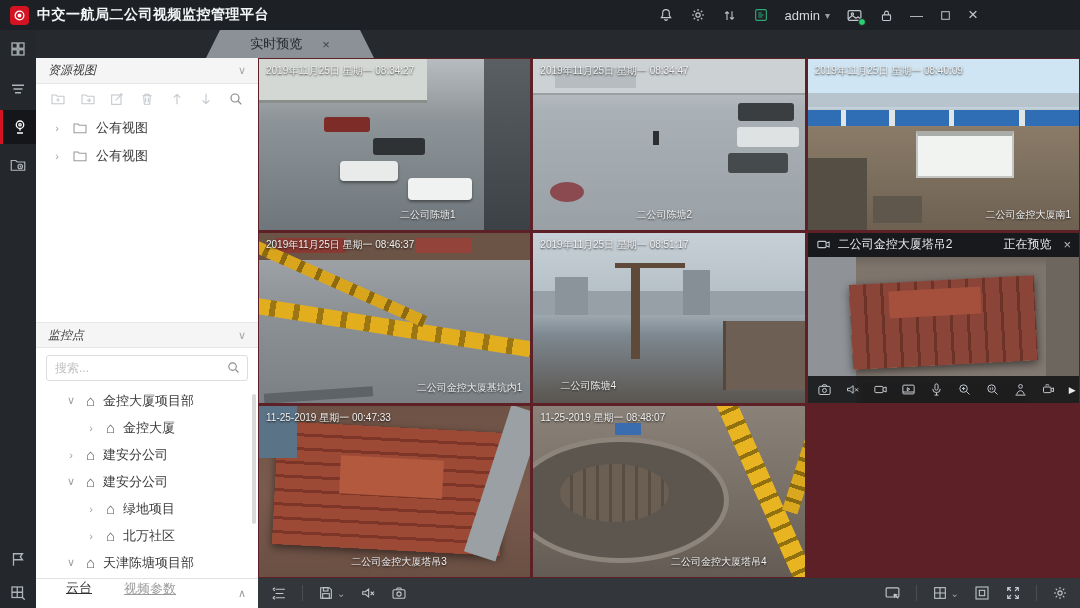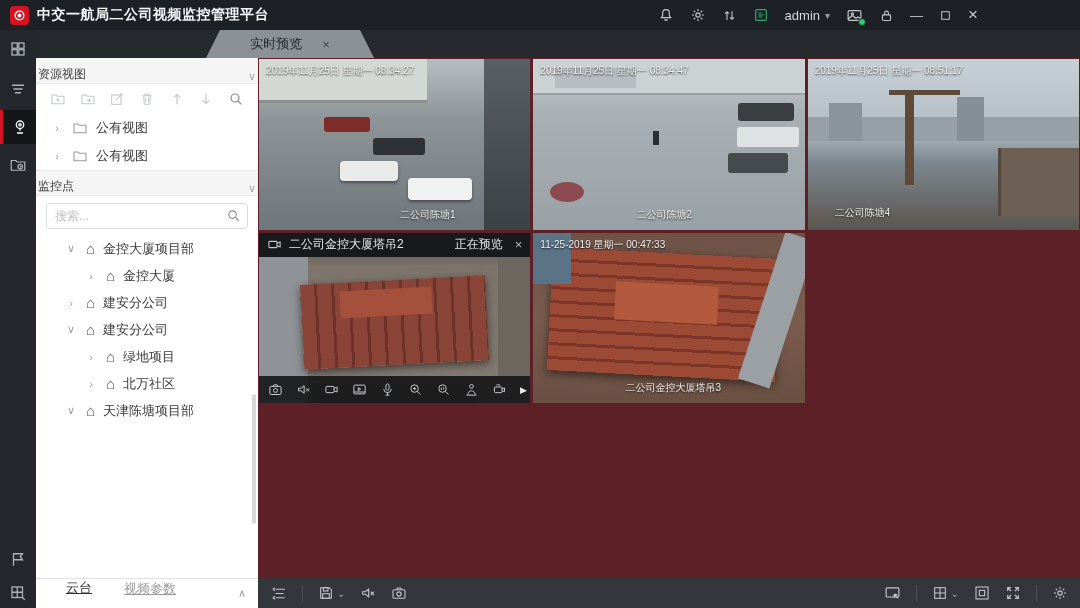--- a/index.html
+++ b/index.html
@@ -26,21 +26,21 @@
 
   
   #tabbar { left:36px; top:30px; width:1044px; height:28px; background:#26292e; z-index:10; }
   .tab { position:absolute; top:0; height:28px; display:flex; align-items:center; justify-content:center; font-size:13px; cursor:pointer; clip-path:polygon(14px 0, calc(100% - 14px) 0, 100% 100%, 0 100%); }
   .tab-inactive { left:70px; width:130px; background:#32363b; color:#9aa0a6; z-index:1; }
   .tab-active { left:170px; width:168px; background:#8b9196; color:#22262a; z-index:2; }
   .tab-close { margin-left:20px; color:#41464b; font-size:13px; cursor:pointer; }
 
   
   #leftpanel { left:36px; top:58px; width:222px; height:520px; background:#ffffff; z-index:5; }
-  .sec-head { height:26px; background:#f5f5f5; border-bottom:1px solid #e7e7e7; display:flex; align-items:flex-end; padding:0 2px; font-size:12px; color:#3c3c3c; }
+  .sec-head { height:26px; background:#f5f5f5; border-bottom:1px solid #e7e7e7; display:flex; align-items:center; padding:0 12px; font-size:12px; color:#3c3c3c;font-style:italic; }
   .sec-head .chev-txt { margin-left:auto; color:#a8a8a8; font-size:11px; }
   #res-tools { height:30px; display:flex; align-items:center; justify-content:space-between; padding:0 14px; color:#bdbdbd; }
   .tree-row { display:flex; align-items:center; height:28px; font-size:13px; color:#3a3a3a; cursor:pointer; }
   .tr-chev { width:14px; color:#9aa0a4; font-size:11px; text-align:center; flex:none; }
   .tr-gap8 { width:8px; flex:none; }
   .home-glyph { font-size:15px; color:#5a5a5a; line-height:1; flex:none; }
   #mon-search-wrap { margin:7px 10px 6px 10px; position:relative; }
   #mon-search { width:100%; height:26px; border:1px solid #ddd; border-radius:3px; padding:0 28px 0 8px; font-size:12px; color:#555; outline:none; background:#fff; }
   #mon-search::placeholder { color:#c2c2c2; }
   #mon-search-icon { position:absolute; right:7px; top:5px; color:#8a8a8a; }
@@ -253,21 +253,21 @@
     <div class="tree-row" style="padding-left:14px;">
       <span class="tr-chev">›</span>
       <span class="tr-gap8"></span>
       <svg width="16" height="16" viewBox="0 0 24 24" fill="none" stroke="#9a9a9a" stroke-width="1.6">
           <path d="M3 6h6l2 2h10v11H3z"></path>
         </svg>
       <span class="tr-gap8"></span>
       <span>公有视图</span>
     </div>
 
-    <div class="sec-head" style="border-top:1px solid #e7e7e7;">
+    <div class="sec-head" style="margin-top:152px; border-top:1px solid #e7e7e7;">
       <span>监控点</span>
       <span class="chev-txt">∨</span>
     </div>
 
     <div id="mon-search-wrap">
       <input id="mon-search" type="text" placeholder="搜索..." style="">
       <span id="mon-search-icon">
           <svg width="15" height="15" viewBox="0 0 24 24" fill="none" stroke="currentColor" stroke-width="1.8">
             <circle cx="10.5" cy="10.5" r="6"></circle>
             <path d="M15 15l5 5"></path>
@@ -356,21 +356,44 @@
         <div class="sc" style="right:4%;top:26%;width:56px;height:18px;background:#3a3e41;border-radius:3px;"></div>
         <div class="sc" style="right:2%;top:40%;width:62px;height:20px;background:#dfe2e2;border-radius:3px;"></div>
         <div class="sc" style="right:6%;top:55%;width:60px;height:20px;background:#454a4d;border-radius:3px;"></div>
         <div class="sc" style="left:44%;top:42%;width:6px;height:14px;background:#2c2f31;"></div>
         <div class="sc" style="left:6%;top:72%;width:34px;height:20px;background:#8a4a50;border-radius:50%;"></div>
       </div>
       <span class="ts">2019年11月25日 星期一 08:34:47</span>
       <span class="cap" style="bottom:8px;left:38%;">二公司陈塘2</span>
     </div>
 
-
+    <div class="cell">
+      <div class="scene" style="background:linear-gradient(180deg,#cfe5f3 0%,#cfe5f3 26%,#8a7b68 40%,#6e6152 100%);">
+        <div class="sc" style="left:0;top:20%;width:100%;height:8%;background:#b7c4cd;"></div>
+        <div class="sc" style="left:0;top:30%;width:100%;height:9%;background:linear-gradient(90deg,#2f6db5 0 12%,#dfe5e8 12% 14%,#2f6db5 14% 30%,#dfe5e8 30% 32%,#2f6db5 32% 52%,#dfe5e8 52% 54%,#2f6db5 54% 78%,#dfe5e8 78% 80%,#2f6db5 80% 100%);"></div>
+        <div class="sc" style="left:40%;top:42%;width:36%;height:28%;background:#f1f3f1;border:2px solid #c3c6c3;border-top:5px solid #a9aca9;"></div>
+        <div class="sc" style="left:0;bottom:0;width:22%;height:42%;background:#554e45;"></div>
+        <div class="sc" style="left:24%;bottom:4%;width:18%;height:16%;background:#5f574c;"></div>
+      </div>
+      <span class="ts">2019年11月25日 星期一 08:40:09</span>
+      <span class="cap" style="bottom:8px;right:8px;">二公司金控大厦南1</span>
+    </div>
+
+    <div class="cell">
+      <div class="scene" style="background:linear-gradient(180deg,#a6aaae 0%,#8d9296 45%,#7b8084 100%);">
+        <div class="sc" style="left:0;top:0;width:100%;height:16%;background:#6b5346;"></div>
+        <div class="sc" style="left:6%;top:3%;width:26%;height:9%;background:#8a3a32;"></div>
+        <div class="sc" style="left:58%;top:3%;width:20%;height:9%;background:#93433a;"></div>
+        <div class="sc" style="left:-12%;top:52%;width:130%;height:16px;background:repeating-linear-gradient(90deg,#e3ae1e 0 18px,#9c7612 18px 24px);transform:rotate(9deg);"></div>
+        <div class="sc" style="left:-6%;top:26%;width:70%;height:12px;background:repeating-linear-gradient(90deg,#d9a51c 0 14px,#8d6a0f 14px 19px);transform:rotate(24deg);"></div>
+        <div class="sc" style="left:2%;bottom:2%;width:40%;height:10px;background:#5e6367;transform:rotate(-4deg);"></div>
+      </div>
+      <span class="ts">2019年11月25日 星期一 08:46:37</span>
+      <span class="cap" style="bottom:8px;right:8px;">二公司金控大厦基坑内1</span>
+    </div>
 
 
     <div class="cell">
       <div class="scene" style="background:linear-gradient(180deg,#c7d0d7 0%,#b4bec5 40%,#7e8890 60%,#5a554f 100%);">
         <div class="sc" style="left:0;top:34%;width:100%;height:14%;background:#97a0a7;"></div>
         <div class="sc" style="left:8%;top:26%;width:12%;height:22%;background:#8b949b;"></div>
         <div class="sc" style="left:55%;top:22%;width:10%;height:26%;background:#868f96;"></div>
         <div class="sc" style="left:36%;top:18%;width:9px;height:56%;background:#5f4a3a;"></div>
         <div class="sc" style="left:30%;top:18%;width:26%;height:5px;background:#5f4a3a;"></div>
         <div class="sc" style="right:0;bottom:8%;width:30%;height:40%;background:#6e5f55;border-left:3px solid #54473e;"></div>
@@ -460,20 +483,31 @@
       <div class="scene" style="background:linear-gradient(180deg,#6e5246 0%,#7a5c4e 50%,#6a4f43 100%);">
         <div class="sc" style="left:6%;top:12%;width:84%;height:72%;background:repeating-linear-gradient(0deg,#9c4a36 0 11px,#7c3526 11px 14px);transform:rotate(3deg);box-shadow:0 3px 8px rgba(0,0,0,.5);"></div>
         <div class="sc" style="left:30%;top:30%;width:38%;height:22%;background:#b35a3e;transform:rotate(3deg);"></div>
         <div class="sc" style="right:4%;top:0;width:12%;height:90%;background:#9aa0a4;transform:rotate(18deg);"></div>
         <div class="sc" style="left:0;top:0;width:14%;height:30%;background:#5a7387;"></div>
       </div>
       <span class="ts">11-25-2019 星期一 00:47:33</span>
       <span class="cap" style="bottom:8px;left:34%;">二公司金控大厦塔吊3</span>
     </div>
 
+    <div class="cell">
+      <div class="scene" style="background:linear-gradient(180deg,#8a8178 0%,#756c63 60%,#645c54 100%);">
+        <div class="sc" style="left:-8%;top:18%;width:80%;height:74%;background:#5d564e;border:5px solid #8d857b;border-radius:50%;"></div>
+        <div class="sc" style="left:10%;top:34%;width:40%;height:34%;background:repeating-linear-gradient(90deg,#6b5f53 0 10px,#574d43 10px 13px);border-radius:50%;"></div>
+        <div class="sc" style="right:10%;top:-12%;width:20px;height:130%;background:repeating-linear-gradient(0deg,#e8b422 0 12px,#91700f 12px 16px);transform:rotate(-24deg);"></div>
+        <div class="sc" style="right:-4%;top:-6%;width:16px;height:70%;background:repeating-linear-gradient(0deg,#d9a81e 0 10px,#8a6a10 10px 14px);transform:rotate(18deg);"></div>
+        <div class="sc" style="left:30%;top:10%;width:26px;height:12px;background:#3a6db0;"></div>
+      </div>
+      <span class="ts">11-25-2019 星期一 08:48:07</span>
+      <span class="cap" style="bottom:8px;right:14%;">二公司金控大厦塔吊4</span>
+    </div>
   </div>
 
   <div id="bottombar" class="abs">
     <div id="bb-left">
       <span class="ib">
           <svg width="17" height="17" viewBox="0 0 24 24" fill="none" stroke="currentColor" stroke-width="1.7">
             <path d="M8 6h13M4 6l3-2M4 6l3 2M8 12h11M8 18h13M4 18l3-2M4 18l3 2"></path>
           </svg>
         </span>
       <span class="bb-div"></span>

